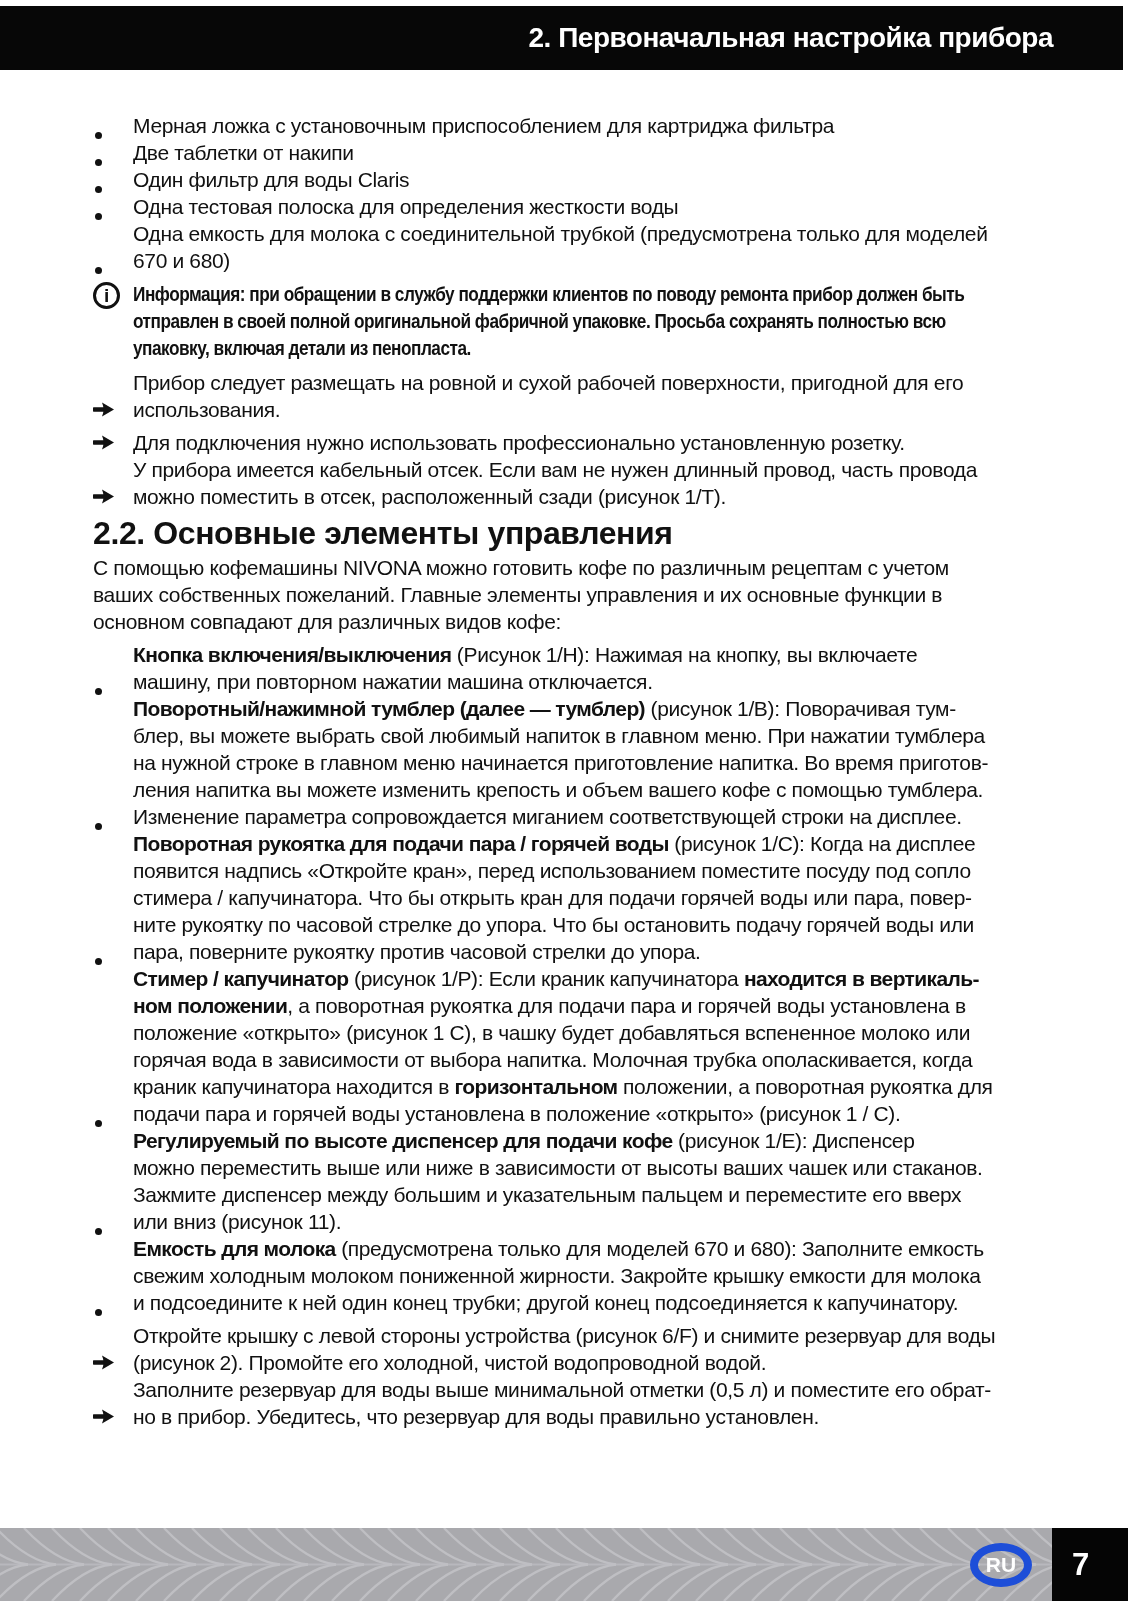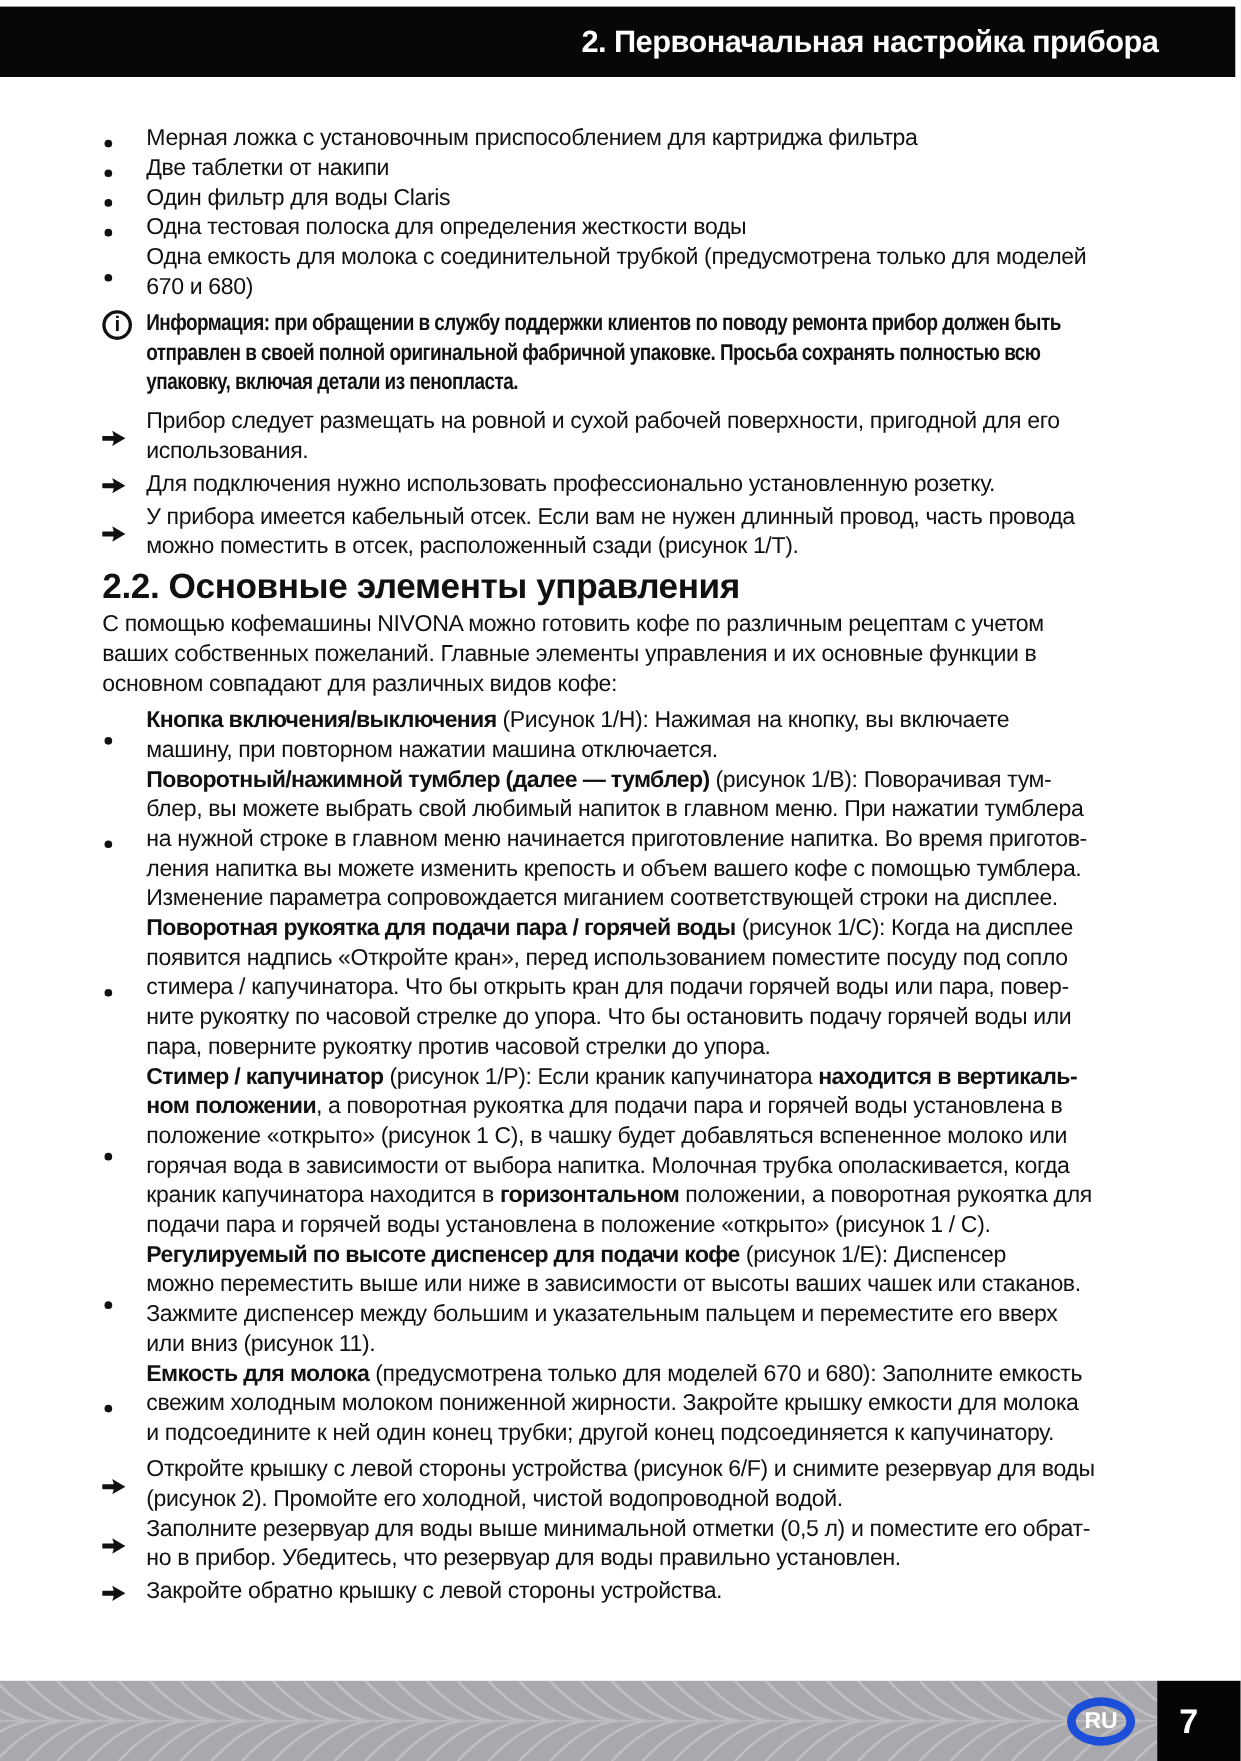--- a/index.html
+++ b/index.html
@@ -25,21 +25,21 @@
   }
   
   .content{
     position:absolute;left:93px;top:112px;width:1030px;
     font-size:21px;line-height:27px;letter-spacing:-0.35px;
   }
   .content b{letter-spacing:-0.6px;}
   ul{list-style:none;margin:0;padding:0;}
   .blist{margin:0 0 6px 0;}
   .alist{margin:0;}
-  li{display:flex;align-items:center;}
+  li{display:flex;align-items:flex-end;}
   .mk{flex:0 0 40px;display:block;position:relative;}
   .dot::before{
     content:"";display:block;width:7px;height:7px;border-radius:50%;
     background:#111;margin-top:10px;margin-left:2px;
   }
   .arrow-mk{flex:0 0 40px;padding-top:6px;}
   .li-text{flex:1 1 auto;white-space:pre-line;}
   
   .info{display:flex;align-items:flex-start;margin:2px 0 8px 0;}
   .info-iconbox{flex:0 0 40px;padding-top:2px;}
@@ -213,27 +213,20 @@
           <div class="li-text"><span>Откройте крышку с левой стороны устройства (рисунок 6/F) и снимите резервуар для воды
 (рисунок 2). Промойте его холодной, чистой водопроводной водой.</span></div>
         </li>
       <li>
           <span class="arrow-mk"><svg width="22" height="15" viewBox="0 0 22 15">
               <path d="M1 7.5 H11" stroke="#111" stroke-width="4.5" stroke-linecap="round" fill="none"></path>
               <path d="M9 0.5 L21 7.5 L9 14.5 Q12 7.5 9 0.5 Z" fill="#111"></path>
             </svg></span>
           <div class="li-text"><span>Заполните резервуар для воды выше минимальной отметки (0,5 л) и поместите его обрат-
 но в прибор. Убедитесь, что резервуар для воды правильно установлен.</span></div>
-        </li>
-      <li>
-          <span class="arrow-mk"><svg width="22" height="15" viewBox="0 0 22 15">
-              <path d="M1 7.5 H11" stroke="#111" stroke-width="4.5" stroke-linecap="round" fill="none"></path>
-              <path d="M9 0.5 L21 7.5 L9 14.5 Q12 7.5 9 0.5 Z" fill="#111"></path>
-            </svg></span>
-          <div class="li-text"><span>Закройте обратно крышку с левой стороны устройства.</span></div>
         </li>
     </ul>
 
   </main>
 
   <footer>
     <div class="footer-band">
       <svg id="wave-svg" width="1052" height="73">
           <rect width="1052" height="73" fill="#a9a9ad"></rect>
           <path d="M -60 0 Q -28 34 0 36.5" fill="none" stroke="#bfbfc3" stroke-width="2.4"></path>

